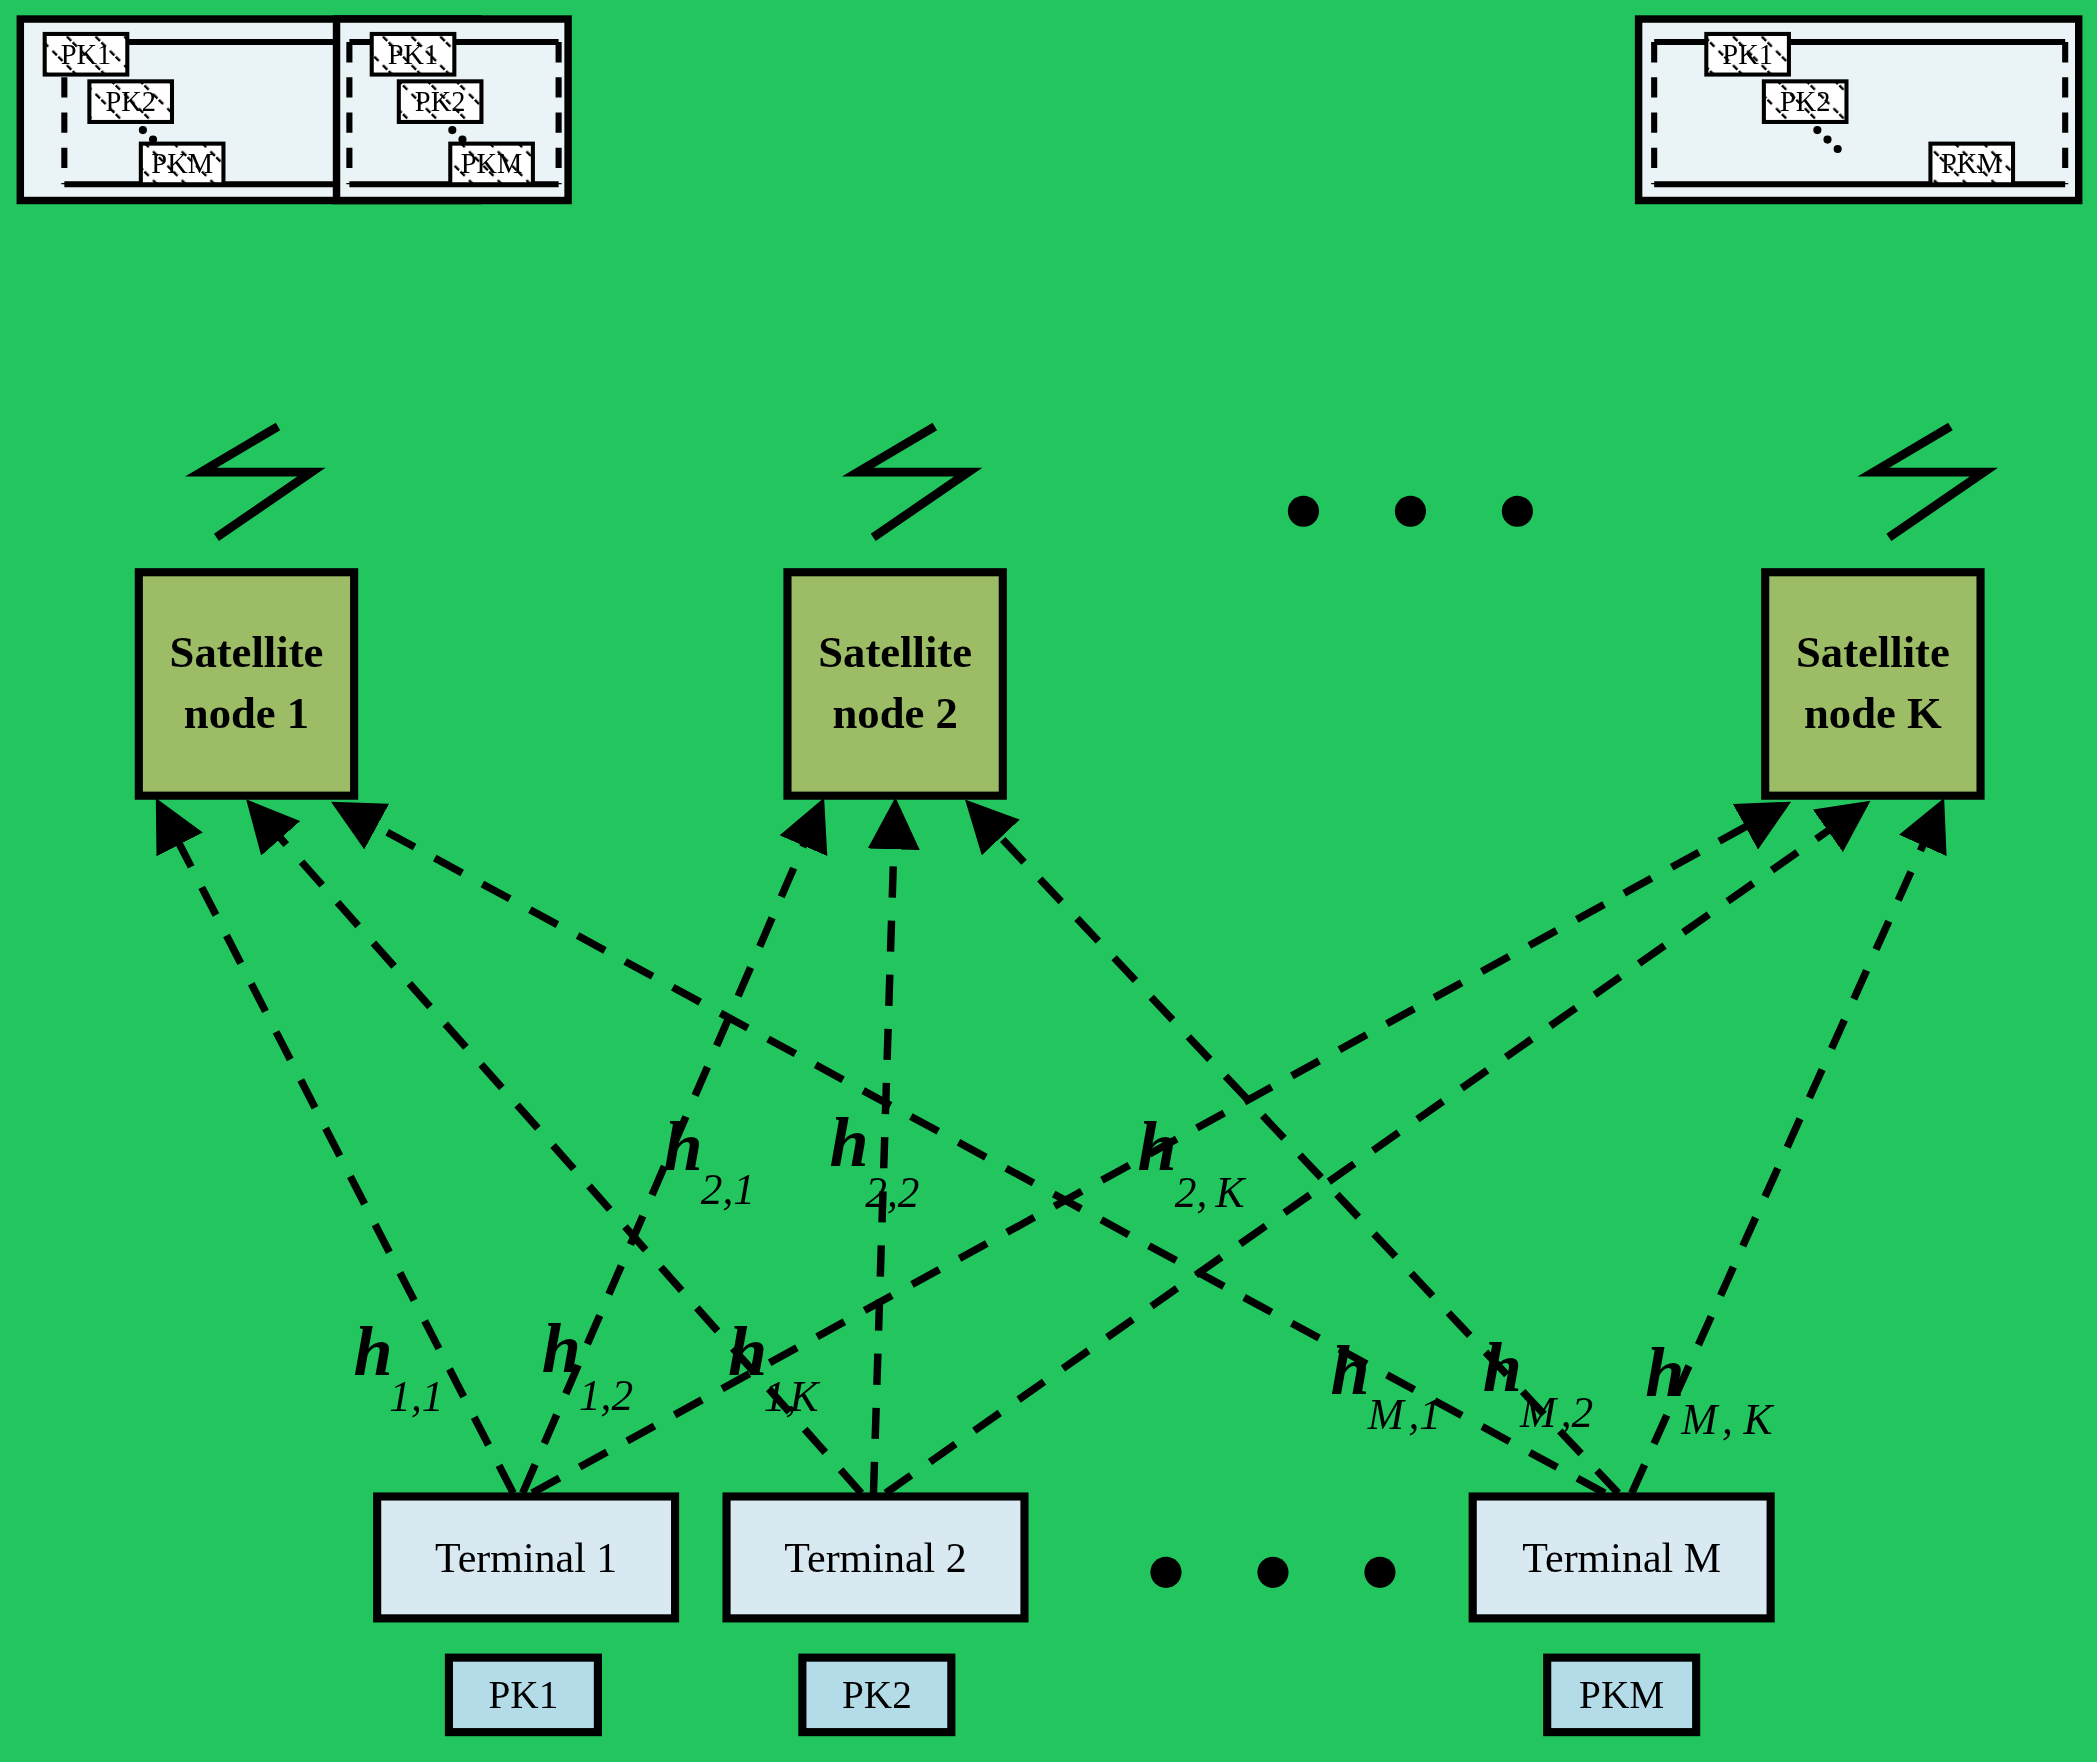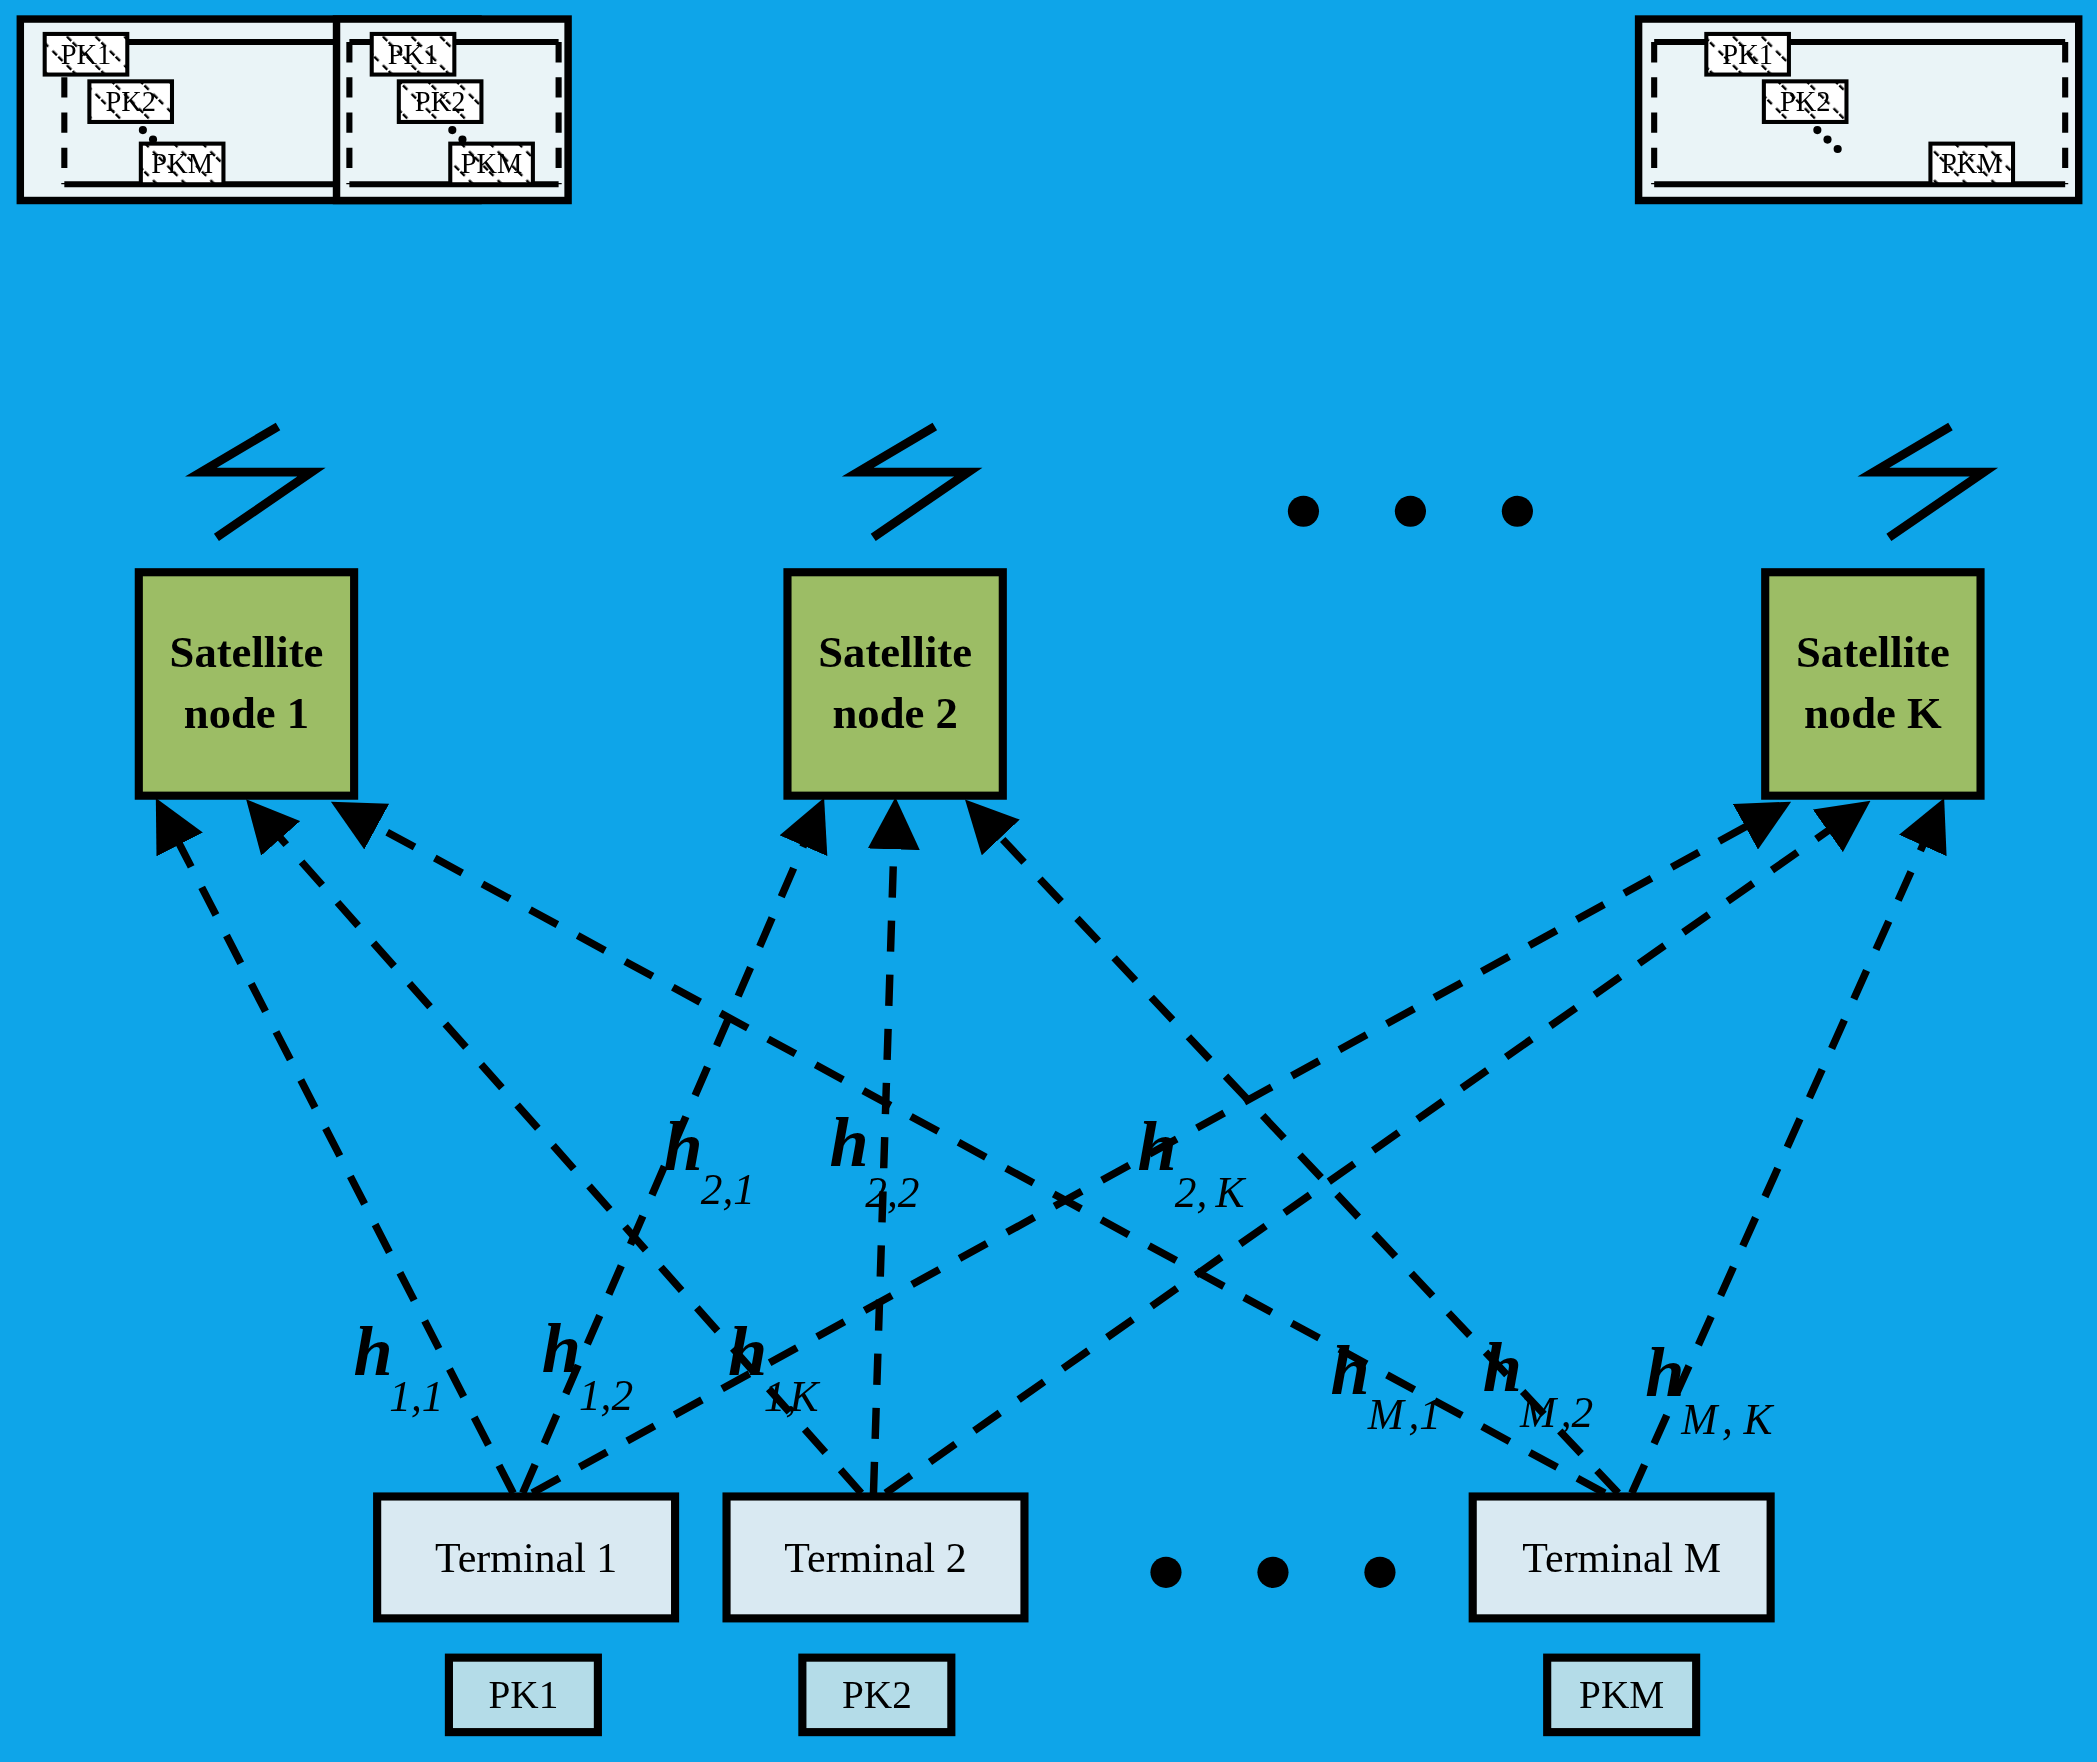--- a/index.html
+++ b/index.html
@@ -1,16 +1,16 @@
 <!DOCTYPE html>
 <html style="font-size:10.8px"><head>
 <meta charset="utf-8">
 <style>
   html,body{margin:0;padding:0;background:#ffffff;}
-  #stage{position:relative;width:2097px;height:1762px;background:#0ea5e9;
+  #stage{position:relative;width:2097px;height:1762px;background:#22c55e;
          font-family:"Liberation Serif","DejaVu Serif",serif;text-align:right;}
   svg{position:absolute;left:0;top:0;width:2097px;height:1762px;}
   .lbl{font-family:"Liberation Serif","DejaVu Serif",serif;fill:#000;}
 </style>
 </head>
 <body>
 
 <div id="stage">
 <svg viewBox="0 0 3097 2602" xmlns="http://www.w3.org/2000/svg">
   <defs>

